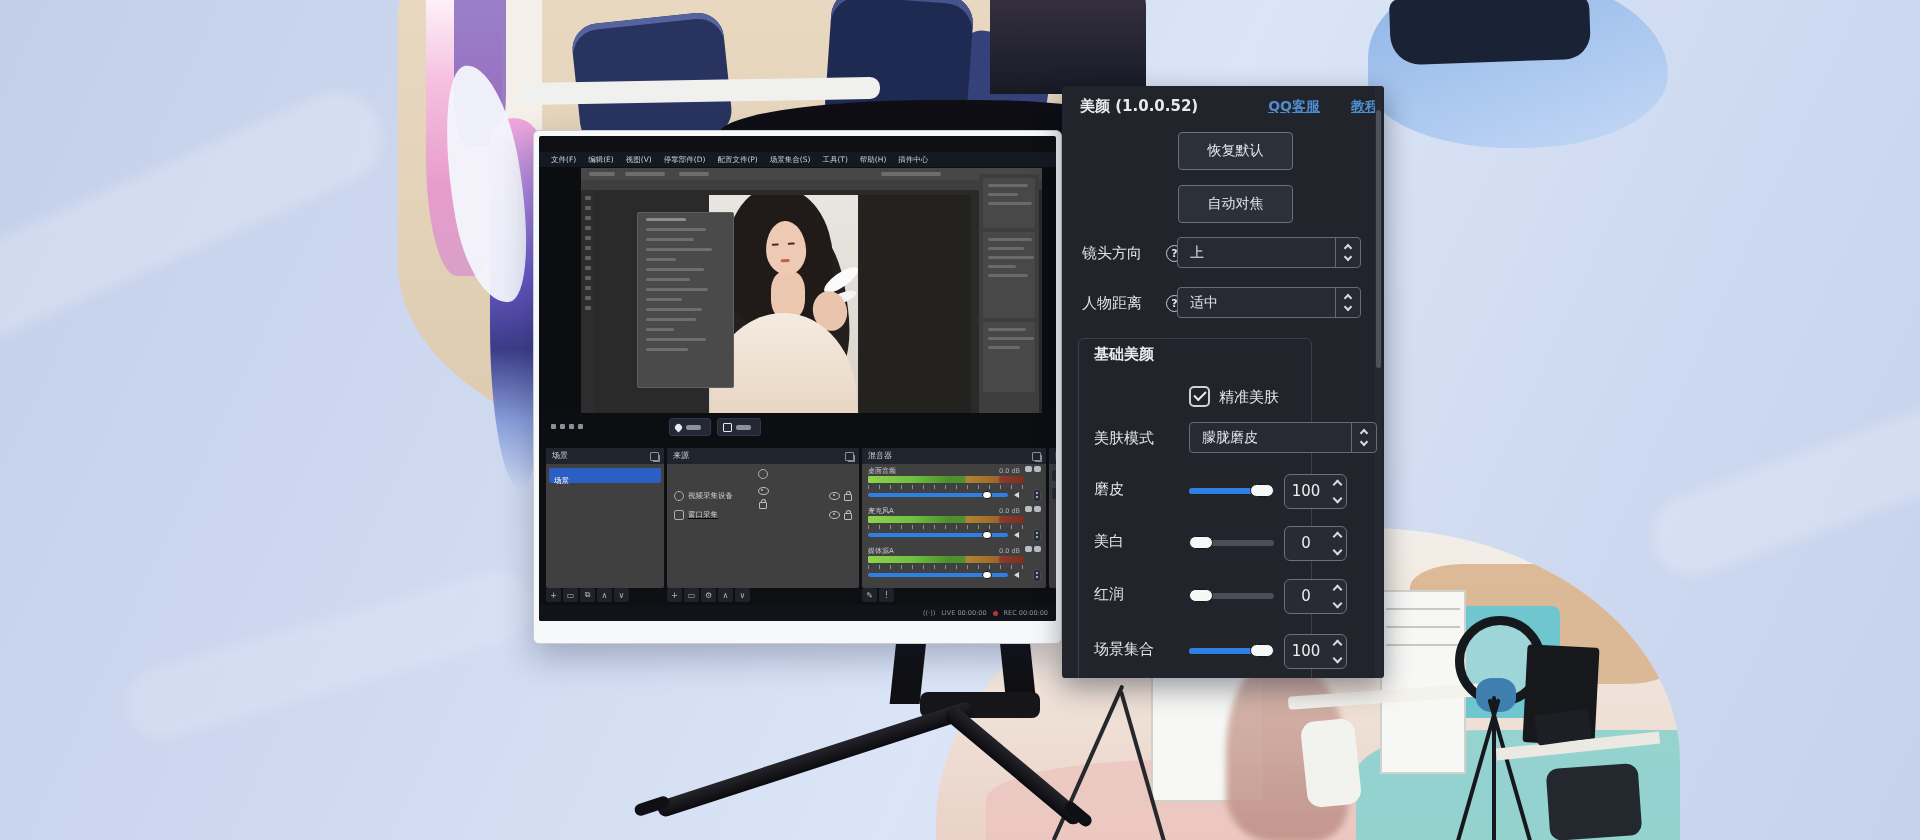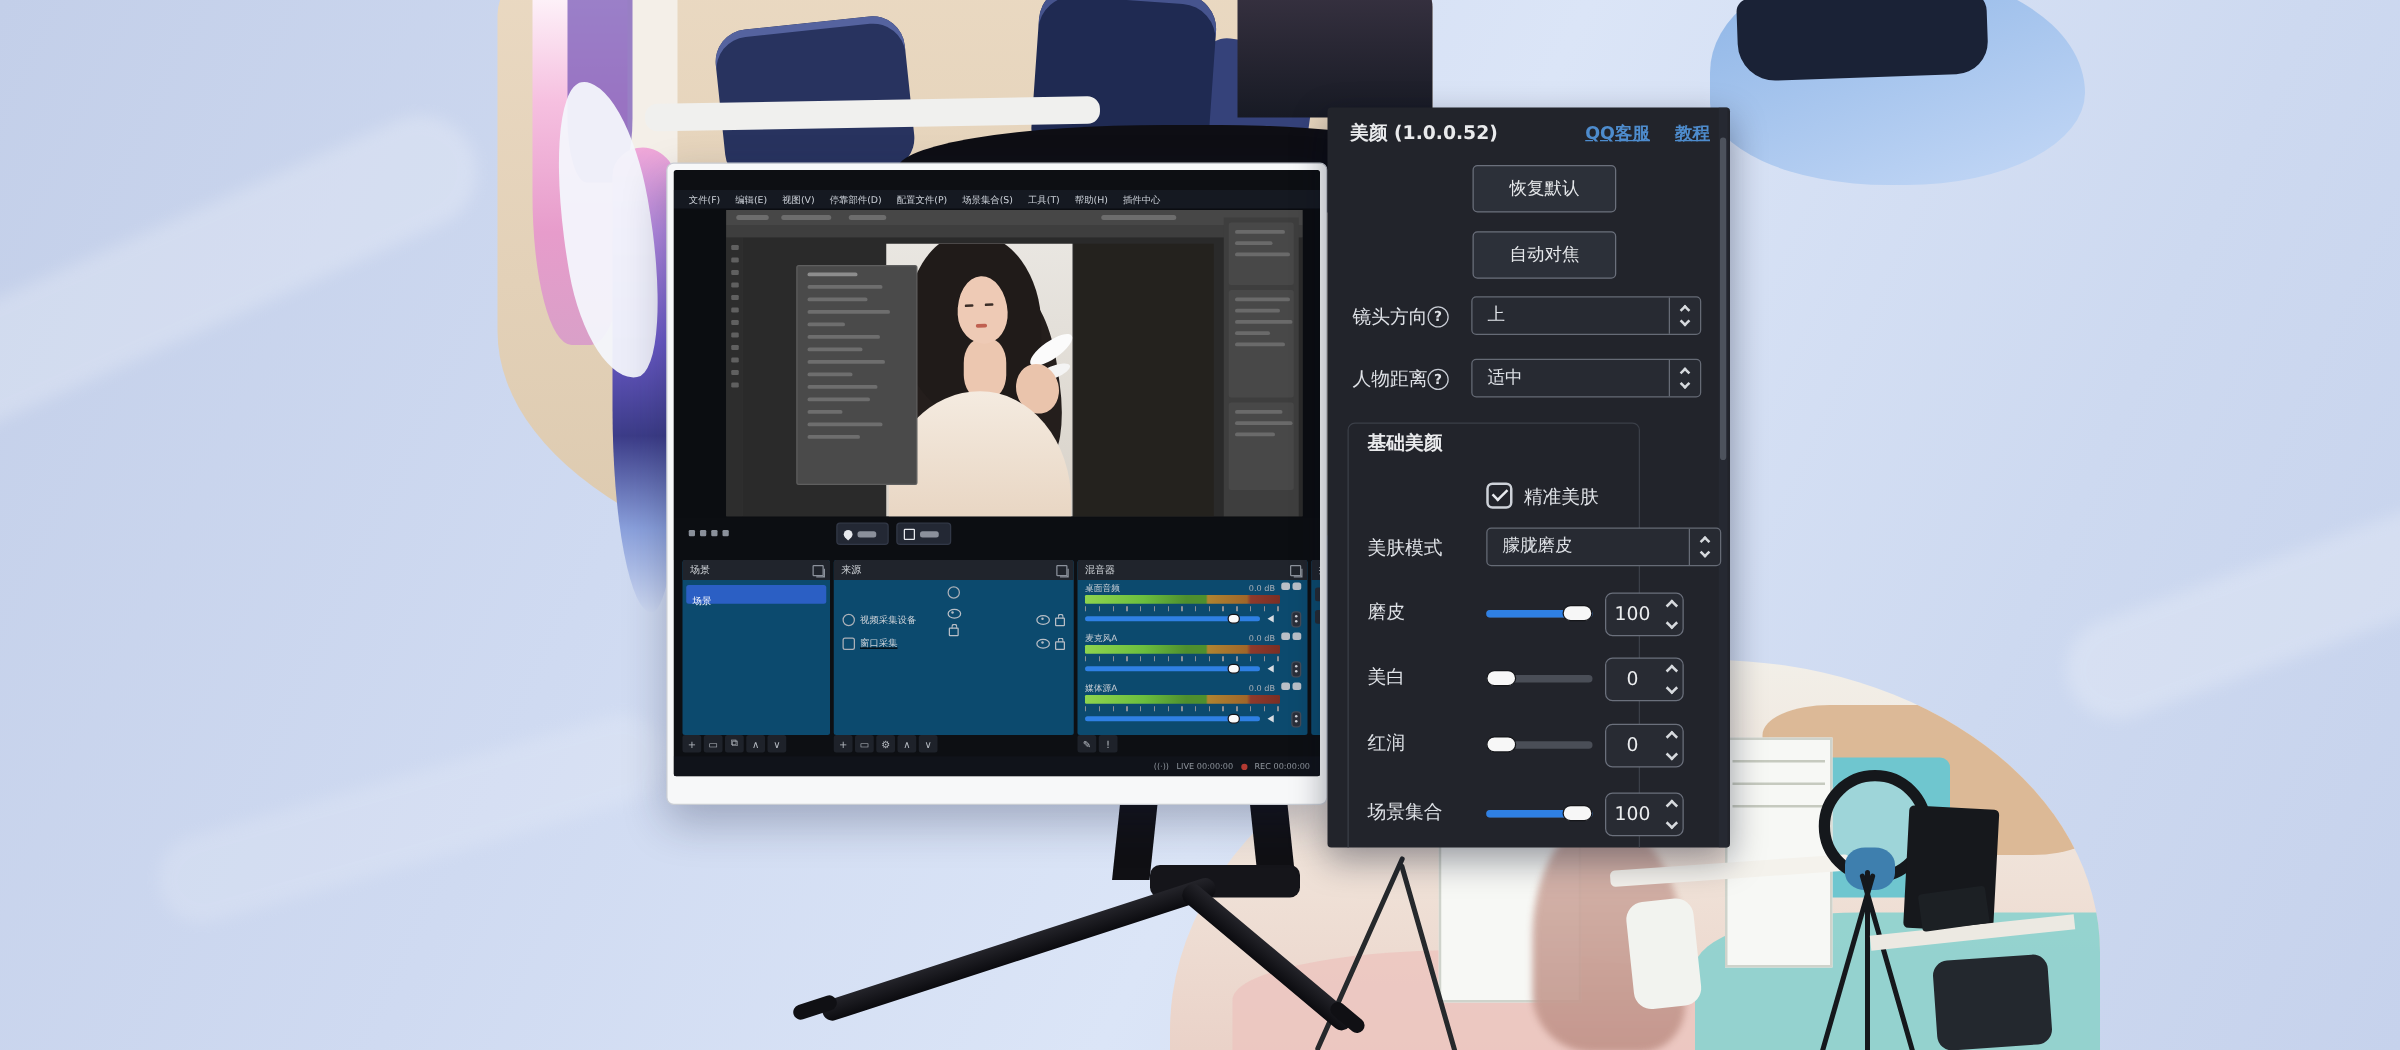--- a/index.html
+++ b/index.html
@@ -95,21 +95,21 @@
   #ps .rpanel .blk{background:#484848;margin:4px;border-radius:2px;overflow:hidden;}
   #ps .rpanel .blk i{display:block;height:3px;background:#6a6a6a;border-radius:2px;margin:6px 5px 0 5px;}
   #strip{position:absolute;left:0;top:278px;width:517px;height:34px;background:#0c0e12;}
   #strip .mini{position:absolute;left:12px;top:10px;display:flex;gap:4px;}
   #strip .mini i{width:5px;height:5px;background:#8a909a;border-radius:1px;display:block;}
   .chipbtn{position:absolute;top:4px;height:18px;background:#232834;border:1px solid #323847;border-radius:3px;display:flex;align-items:center;gap:4px;padding:0 5px;box-sizing:border-box;}
   .chipbtn .smudge{width:15px;height:5px;background:#8b909b;border-radius:2px;}
   .pinic{width:7px;height:7px;background:#e8eaee;border-radius:50% 50% 50% 0;transform:rotate(-45deg);}
   .winic{width:7px;height:7px;border:1.5px solid #e8eaee;border-radius:1px;}
   
-  .dock{position:absolute;top:312px;height:140px;background:#0c4a6e;border-radius:2px;overflow:hidden;}
+  .dock{position:absolute;top:312px;height:140px;background:#404040;border-radius:2px;overflow:hidden;}
   .dock .hdr{position:absolute;left:0;top:0;right:0;height:16px;background:#20242c;}
   .dock .hdr .ttl{position:absolute;left:6px;top:0;line-height:16px;font-size:8px;color:#d2d6db;}
   .dock .hdr .dockic{position:absolute;right:5px;top:4px;width:7px;height:7px;border:1px solid #8b919b;border-radius:1px;box-shadow:2px 2px 0 -1px #8b919b;}
   .scrow{position:absolute;left:3px;right:3px;top:20px;height:15px;background:#2b5fc4;border-radius:2px;}
   .scrow span{font-size:7.5px;color:#fff;line-height:15px;padding-left:5px;}
   .srcrow{position:absolute;left:3px;right:3px;height:15px;display:flex;align-items:center;gap:4px;padding:0 4px;box-sizing:border-box;}
   .srcrow .tic{width:8px;height:8px;border:1px solid #aab0b8;border-radius:2px;flex:none;}
   .srcrow .tic.round{border-radius:50%;}
   .srcrow .nm{font-size:7.5px;color:#ccd1d7;flex:1;white-space:nowrap;overflow:hidden;}
   .eyeic{width:9px;height:6px;border:1px solid #b8bec6;border-radius:50%;position:relative;flex:none;}
@@ -142,27 +142,27 @@
   #legL{left:642px;top:700px;width:330px;height:17px;border-radius:8px;transform-origin:right center;transform:rotate(-18deg);background:linear-gradient(180deg,#24242a,#0b0b0f);}
   #legR{left:948px;top:702px;width:172px;height:17px;border-radius:8px;transform-origin:left center;transform:rotate(40deg);background:linear-gradient(180deg,#24242a,#0b0b0f);}
   #footL{left:634px;top:800px;width:36px;height:12px;border-radius:6px;transform:rotate(-18deg);}
   #footR{left:1062px;top:808px;width:32px;height:12px;border-radius:6px;transform:rotate(40deg);}
 
   
   #panel{position:absolute;left:1062px;top:86px;width:322px;height:592px;background:#22242b;border-radius:3px;z-index:8;
     box-shadow:0 10px 28px rgba(5,10,30,.4);overflow:hidden;color:#dfe2e7;}
   #panel .ptitle{position:absolute;left:18px;top:11px;font-size:15px;font-weight:bold;color:#e9eaec;}
   #panel .plink{position:absolute;top:12px;font-size:14px;font-weight:bold;color:#4e8ccd;text-decoration:underline;cursor:pointer;}
-  #linkQQ{right:64px;} #linkTut{right:16px;}
+  #linkQQ{right:64px;} #linkTut{right:5px;}
   #pScroll{position:absolute;right:2px;top:0;width:7px;height:100%;background:#262932;}
   #pScroll .thumb{position:absolute;left:1px;top:24px;width:5px;height:258px;background:#4d525c;border-radius:3px;}
   .pbtn{position:absolute;left:116px;width:113px;height:36px;background:#2c3039;border:1px solid #6b707c;border-radius:4px;
     color:#e6e8eb;font-size:14px;display:flex;align-items:center;justify-content:center;cursor:pointer;}
   #btnRestore{top:46px;} #btnFocus{top:99px;}
-  .plabel{position:absolute;left:20px;font-size:15px;color:#dfe2e7;display:flex;align-items:center;gap:0;}
+  .plabel{position:absolute;left:20px;font-size:15px;color:#dfe2e7;display:flex;align-items:center;gap:24px;}
   .helpic{width:17px;height:17px;border:1.5px solid #c8ccd4;border-radius:50%;display:inline-flex;align-items:center;justify-content:center;
     font-size:11px;font-weight:bold;color:#dfe2e7;box-sizing:border-box;}
   .pselect{position:absolute;height:31px;background:#272a32;border:1px solid #666b76;border-radius:4px;display:flex;box-sizing:border-box;}
   .pselect .val{flex:1;font-size:14px;color:#dfe2e7;line-height:29px;padding-left:12px;white-space:nowrap;overflow:hidden;}
   .pselect .spin{width:24px;border-left:1px solid #666b76;display:flex;flex-direction:column;align-items:center;justify-content:center;gap:3px;}
   .chev{width:6px;height:6px;border-left:2px solid #d7dade;border-top:2px solid #d7dade;box-sizing:border-box;}
   .chev.up{transform:rotate(45deg);} .chev.down{transform:rotate(225deg);}
   #selCam{left:115px;top:151px;width:184px;} #lblCam{top:158px;}
   #selDist{left:115px;top:201px;width:184px;} #lblDist{top:208px;}
   #section{position:absolute;left:16px;top:252px;width:234px;height:348px;border:1px solid #3b3f48;border-radius:6px;box-sizing:border-box;}

